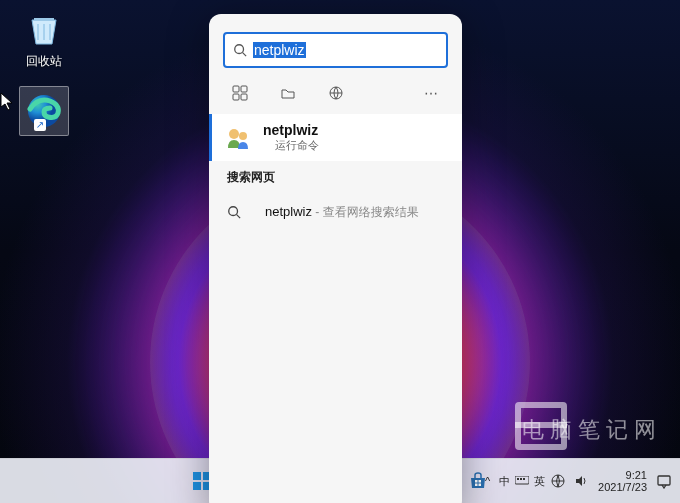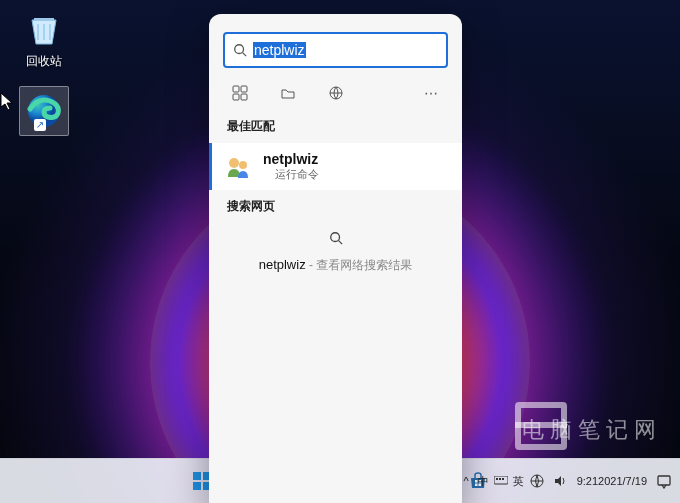--- a/index.html
+++ b/index.html
@@ -31,32 +31,32 @@
   .selected-text{background:#1e6fd9;color:#fff;padding:0 1px;font-size:14px;}
   .cat-row{display:flex;align-items:center;gap:30px;padding:6px 22px 10px;color:#555;}
   .cat-row .cat{width:18px;height:18px;display:flex;align-items:center;justify-content:center;cursor:pointer;}
   .cat-row .more{margin-left:auto;letter-spacing:2px;font-size:14px;cursor:pointer;}
   .section-label{font-size:12px;color:#222;font-weight:600;padding:6px 18px;}
   .result{display:flex;align-items:center;gap:10px;padding:8px 14px;margin:2px 0;}
   .result.sel{background:#fff;border-left:3px solid #1e6fd9;padding-left:11px;}
   .result .ric{width:30px;height:30px;display:flex;align-items:center;justify-content:center;font-size:22px;}
   .result .rtext .title{font-size:14px;font-weight:600;color:#111;}
   .result .rtext .sub{font-size:11px;color:#666;margin-left:12px;}
-  .web-result{display:flex;align-items:center;gap:10px;padding:10px 18px;cursor:pointer;flex-direction:column;}
+  .web-result{display:flex;align-items:center;gap:24px;padding:10px 18px;cursor:pointer;}
   .web-result .mag{color:#444;font-size:14px;}
   .web-result .q{font-size:13px;color:#111;}
   .web-result .hint{font-size:12px;color:#888;}
   
   .taskbar{position:absolute;left:0;right:0;bottom:0;height:44px;background:rgba(235,238,245,0.92);display:flex;align-items:center;z-index:5;border-top:1px solid rgba(0,0,0,0.06);}
   .tb-center{position:absolute;left:50%;transform:translateX(-50%);display:flex;align-items:center;gap:8px;}
   .tb-btn{width:38px;height:38px;display:flex;align-items:center;justify-content:center;border-radius:4px;cursor:pointer;}
   .tb-right{position:absolute;right:6px;display:flex;align-items:center;gap:3px;color:#222;font-size:11px;}
   .tray{display:flex;align-items:center;gap:8px;padding:0 6px;}
   .lang{display:flex;align-items:center;gap:2px;font-size:11px;}
-  .clock{display:flex;align-items:flex-end;line-height:12px;padding:0 4px;font-size:11px;}
+  .clock{display:flex;flex-direction:column;align-items:flex-end;line-height:12px;padding:0 4px;font-size:11px;}
   .notif{width:20px;height:20px;display:flex;align-items:center;justify-content:center;}
   
   .watermark{position:absolute;right:18px;bottom:58px;color:rgba(255,255,255,0.55);font-size:22px;letter-spacing:6px;font-family:"Microsoft YaHei",sans-serif;z-index:2;}
   .watermark .domain{font-size:12px;letter-spacing:3px;display:block;margin-top:2px;}
   .wm-box{position:absolute;right:113px;bottom:53px;width:40px;height:36px;border:6px solid rgba(255,255,255,0.55);border-radius:4px;z-index:2;}
   .wm-box::after{content:"";position:absolute;left:-6px;right:-6px;top:14px;height:6px;background:rgba(255,255,255,0.55);}
   svg{display:block;}
 </style>
 </head>
 <body>
@@ -123,21 +123,20 @@
         </svg>
     </span>
     <span class="cat">
       <svg width="16" height="16" viewBox="0 0 16 16">
           <circle cx="8" cy="8" r="6" fill="none" stroke="#555"></circle>
           <path d="M2 8 L14 8 M8 2 Q12 8 8 14 M8 2 Q4 8 8 14" fill="none" stroke="#555"></path>
         </svg>
     </span>
     <span class="more">⋯</span>
   </div>
-  <div class="section-label">最佳匹配</div>
   <div class="result sel">
     <div class="ric">
       <svg width="28" height="28" viewBox="0 0 28 28">
         <circle cx="10" cy="10" r="5" fill="#f0c070"></circle>
         <path d="M4 24 Q4 16 10 16 Q16 16 16 24 Z" fill="#6aa84f"></path>
         <circle cx="19" cy="12" r="4" fill="#f0c070"></circle>
         <path d="M14 25 Q14 18 19 18 Q24 18 24 25 Z" fill="#4a86e8"></path>
       </svg>
     </div>
     <div class="rtext">
@@ -240,21 +239,21 @@
         </svg>
     </span>
     <span style="padding:0 3px;">
       <svg width="14" height="14" viewBox="0 0 14 14">
           <path d="M2 5 L5 5 L8 2 L8 12 L5 9 L2 9 Z" fill="#333"></path>
           <path d="M10 4 Q12 7 10 10" fill="none" stroke="#333"></path>
         </svg>
     </span>
     <div class="clock">
       <span>9:21</span>
-      <span>2021/7/19</span>
+      <span>2021/7/23</span>
     </div>
     <div class="notif">
       <svg width="16" height="16" viewBox="0 0 16 16">
           <rect x="2" y="3" width="12" height="9" rx="1" fill="none" stroke="#333" stroke-width="1.3"></rect>
           <path d="M6 12 L8 15 L10 12" fill="none" stroke="#333" stroke-width="1.3"></path>
         </svg>
     </div>
   </div>
 </div>
 

